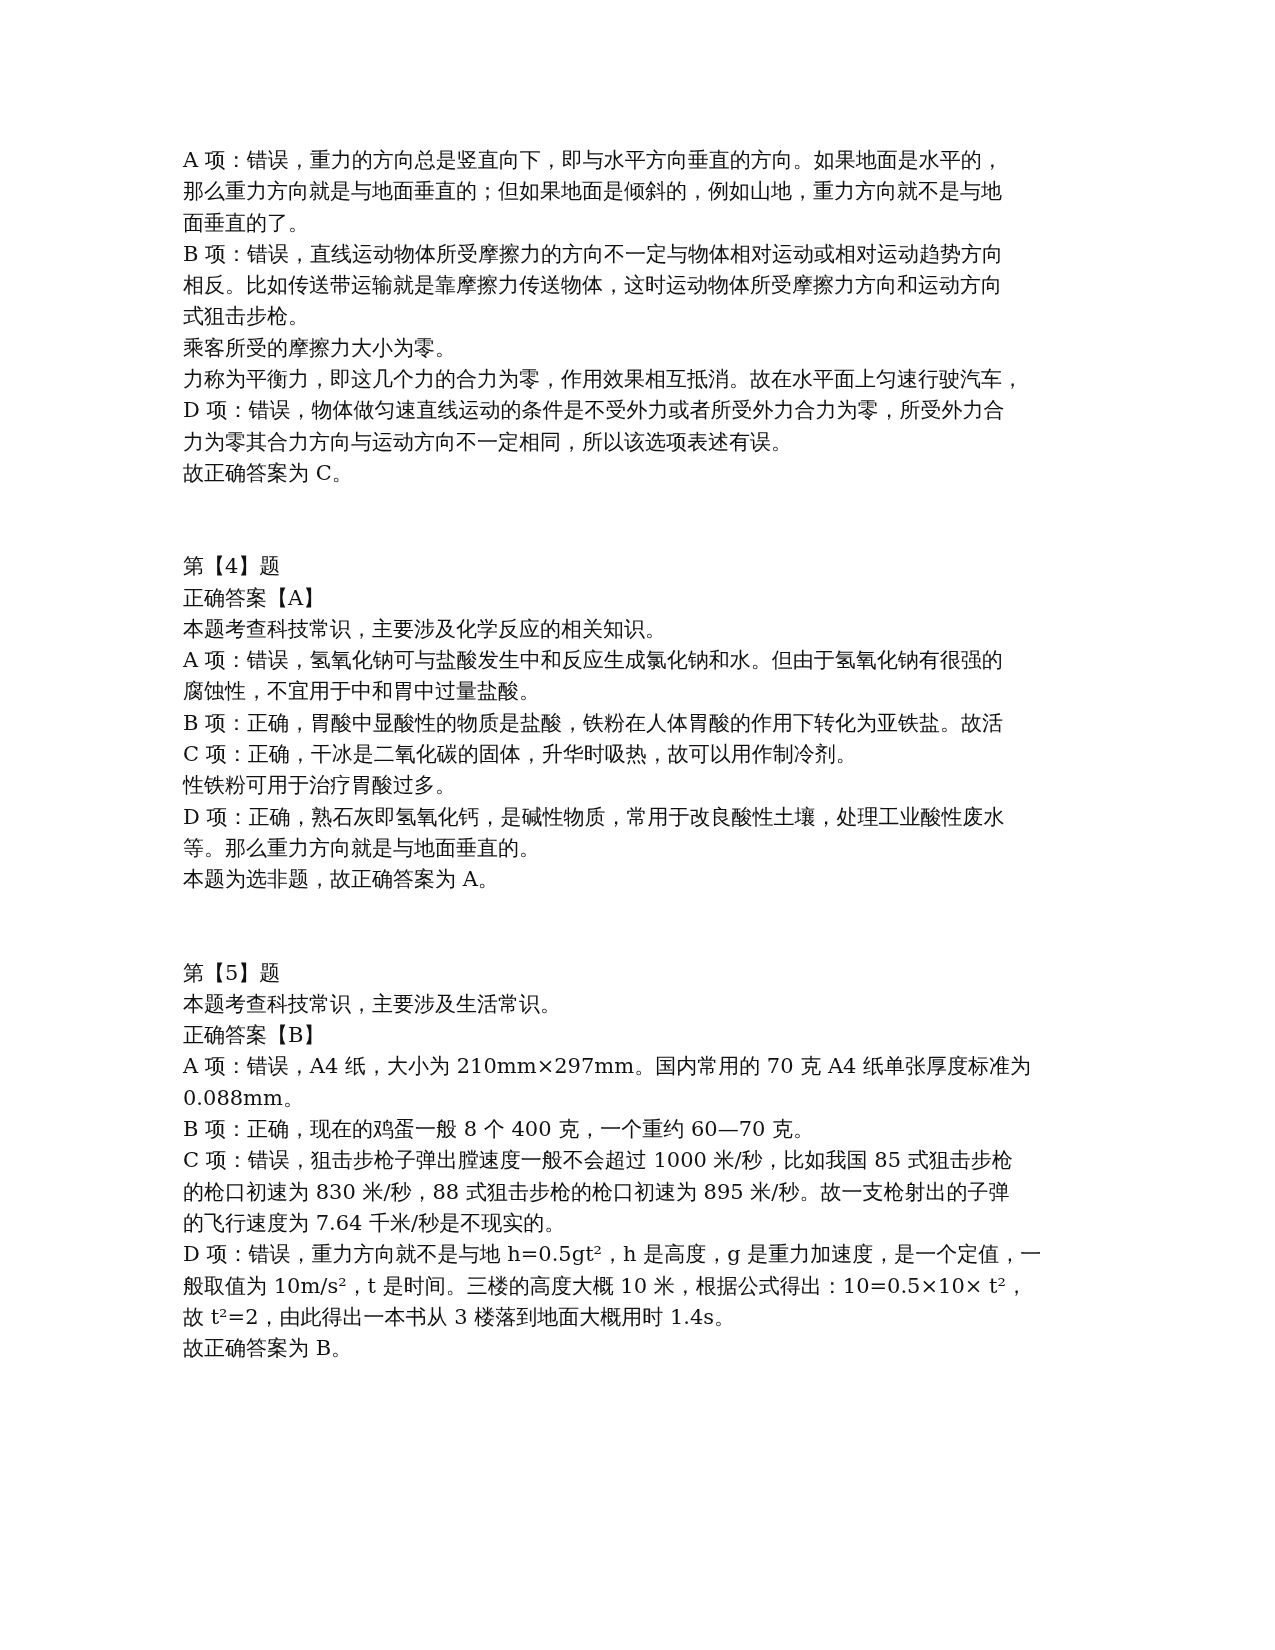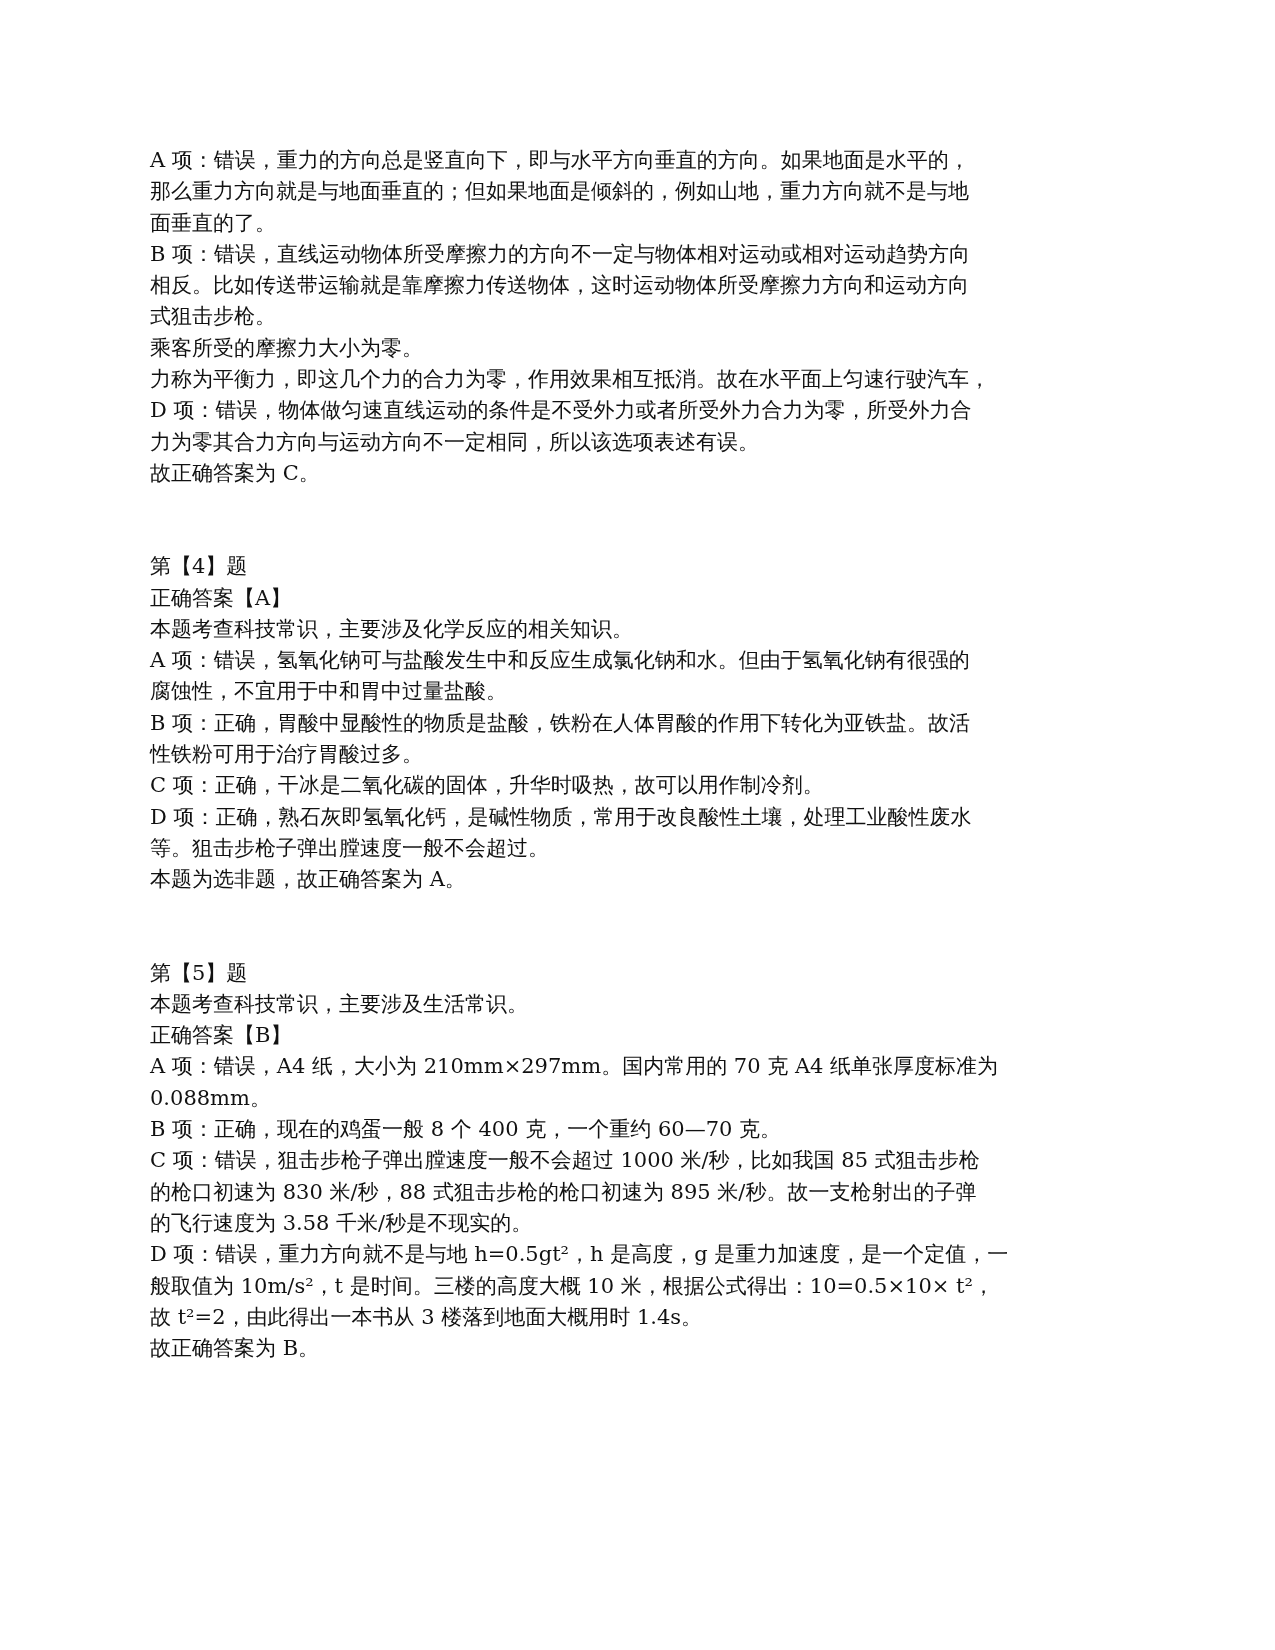--- a/index.html
+++ b/index.html
@@ -2,21 +2,21 @@
 <html><head>
 <meta charset="utf-8">
 <style>
   html, body { margin: 0; padding: 0; background: #ffffff; }
   body { width: 1275px; height: 1650px; position: relative; overflow: hidden; }
   .page {
     position: absolute; left: 150px; top: 145px; width: 990px;
     font-family: "DejaVu Serif", "Liberation Serif", serif;
     font-size: 21px; line-height: 31.3px; color: #111111;
   }
-  .line { white-space: nowrap; }
+  .line { white-space: nowrap; margin-left: 33px; }
   .gap { height: 62px; }
 </style>
 </head>
 <body>
 
 <div class="page">
   <div>
     <div class="line">A 项：错误，重力的方向总是竖直向下，即与水平方向垂直的方向。如果地面是水平的，</div>
     <div class="line">那么重力方向就是与地面垂直的；但如果地面是倾斜的，例如山地，重力方向就不是与地</div>
     <div class="line">面垂直的了。</div>
@@ -32,37 +32,37 @@
 
   <div class="gap"></div>
 
   <div>
     <div class="line">第【4】题</div>
     <div class="line">正确答案【A】</div>
     <div class="line">本题考查科技常识，主要涉及化学反应的相关知识。</div>
     <div class="line">A 项：错误，氢氧化钠可与盐酸发生中和反应生成氯化钠和水。但由于氢氧化钠有很强的</div>
     <div class="line">腐蚀性，不宜用于中和胃中过量盐酸。</div>
     <div class="line">B 项：正确，胃酸中显酸性的物质是盐酸，铁粉在人体胃酸的作用下转化为亚铁盐。故活</div>
+    <div class="line">C 项：正确，干冰是二氧化碳的固体，升华时吸热，故可以用作制冷剂。</div>
     <div class="line">性铁粉可用于治疗胃酸过多。</div>
-    <div class="line">C 项：正确，干冰是二氧化碳的固体，升华时吸热，故可以用作制冷剂。</div>
     <div class="line">D 项：正确，熟石灰即氢氧化钙，是碱性物质，常用于改良酸性土壤，处理工业酸性废水</div>
-    <div class="line">等。狙击步枪子弹出膛速度一般不会超过。</div>
+    <div class="line">等。那么重力方向就是与地面垂直的。</div>
     <div class="line">本题为选非题，故正确答案为 A。</div>
   </div>
 
   <div class="gap"></div>
 
   <div>
     <div class="line">第【5】题</div>
     <div class="line">本题考查科技常识，主要涉及生活常识。</div>
     <div class="line">正确答案【B】</div>
     <div class="line">A 项：错误，A4 纸，大小为 210mm×297mm。国内常用的 70 克 A4 纸单张厚度标准为</div>
     <div class="line">0.088mm。</div>
     <div class="line">B 项：正确，现在的鸡蛋一般 8 个 400 克，一个重约 60—70 克。</div>
     <div class="line">C 项：错误，狙击步枪子弹出膛速度一般不会超过 1000 米/秒，比如我国 85 式狙击步枪</div>
     <div class="line">的枪口初速为 830 米/秒，88 式狙击步枪的枪口初速为 895 米/秒。故一支枪射出的子弹</div>
-    <div class="line">的飞行速度为 3.58 千米/秒是不现实的。</div>
+    <div class="line">的飞行速度为 7.64 千米/秒是不现实的。</div>
     <div class="line">D 项：错误，重力方向就不是与地 h=0.5gt²，h 是高度，g 是重力加速度，是一个定值，一</div>
     <div class="line">般取值为 10m/s²，t 是时间。三楼的高度大概 10 米，根据公式得出：10=0.5×10× t²，</div>
     <div class="line">故 t²=2，由此得出一本书从 3 楼落到地面大概用时 1.4s。</div>
     <div class="line">故正确答案为 B。</div>
   </div>
 </div>
 
 </body></html>

